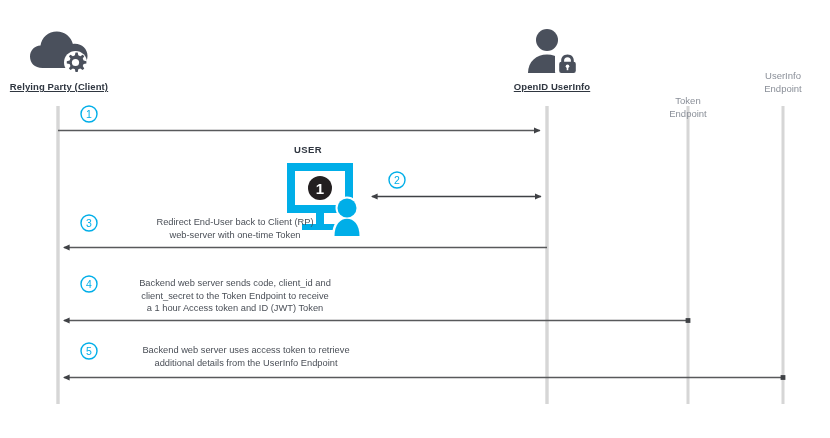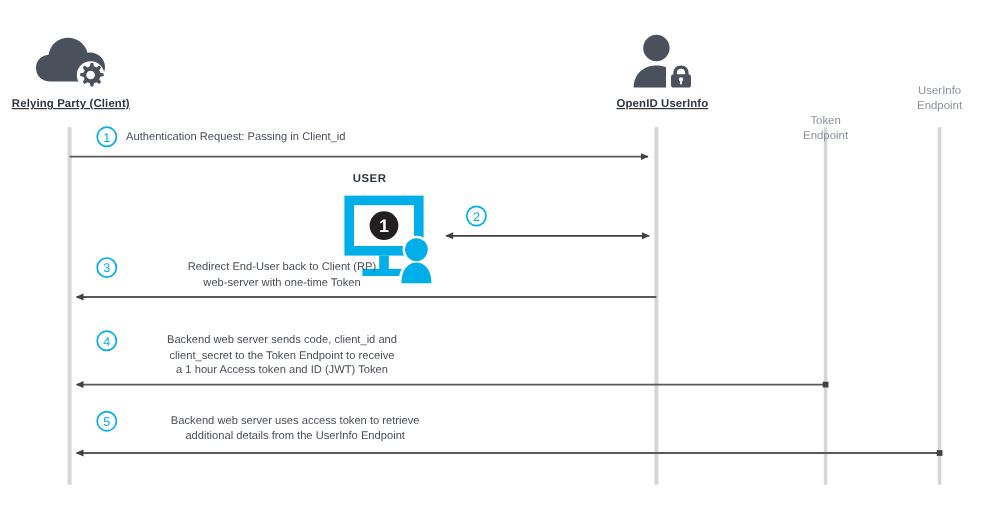--- a/index.html
+++ b/index.html
@@ -161,21 +161,20 @@
     <div>Endpoint</div>
   </div>
 
   <div class="endpoint-label" style="left:743px; top:70px; width:80px;text-align:center;">
     <div>UserInfo</div>
     <div>Endpoint</div>
   </div>
 
   <div class="user-label" style="left:294px; top:144px;">USER</div>
 
-  <div class="step-text left" style="left:105px; top:108px; width:330px;">Authentication Request: Passing in Client_id</div>
 
 
   <div class="step-text center" style="left:104px; top:216px; width:262px;">Redirect End-User back to Client (RP)
 web-server with one-time Token</div>
 
   <div class="step-text center" style="left:104px; top:277px; width:262px;">Backend web server sends code, client_id and
 client_secret to the Token Endpoint to receive
 a 1 hour Access token and ID (JWT) Token</div>
 
   <div class="step-text center" style="left:115px; top:344px; width:262px;">Backend web server uses access token to retrieve

